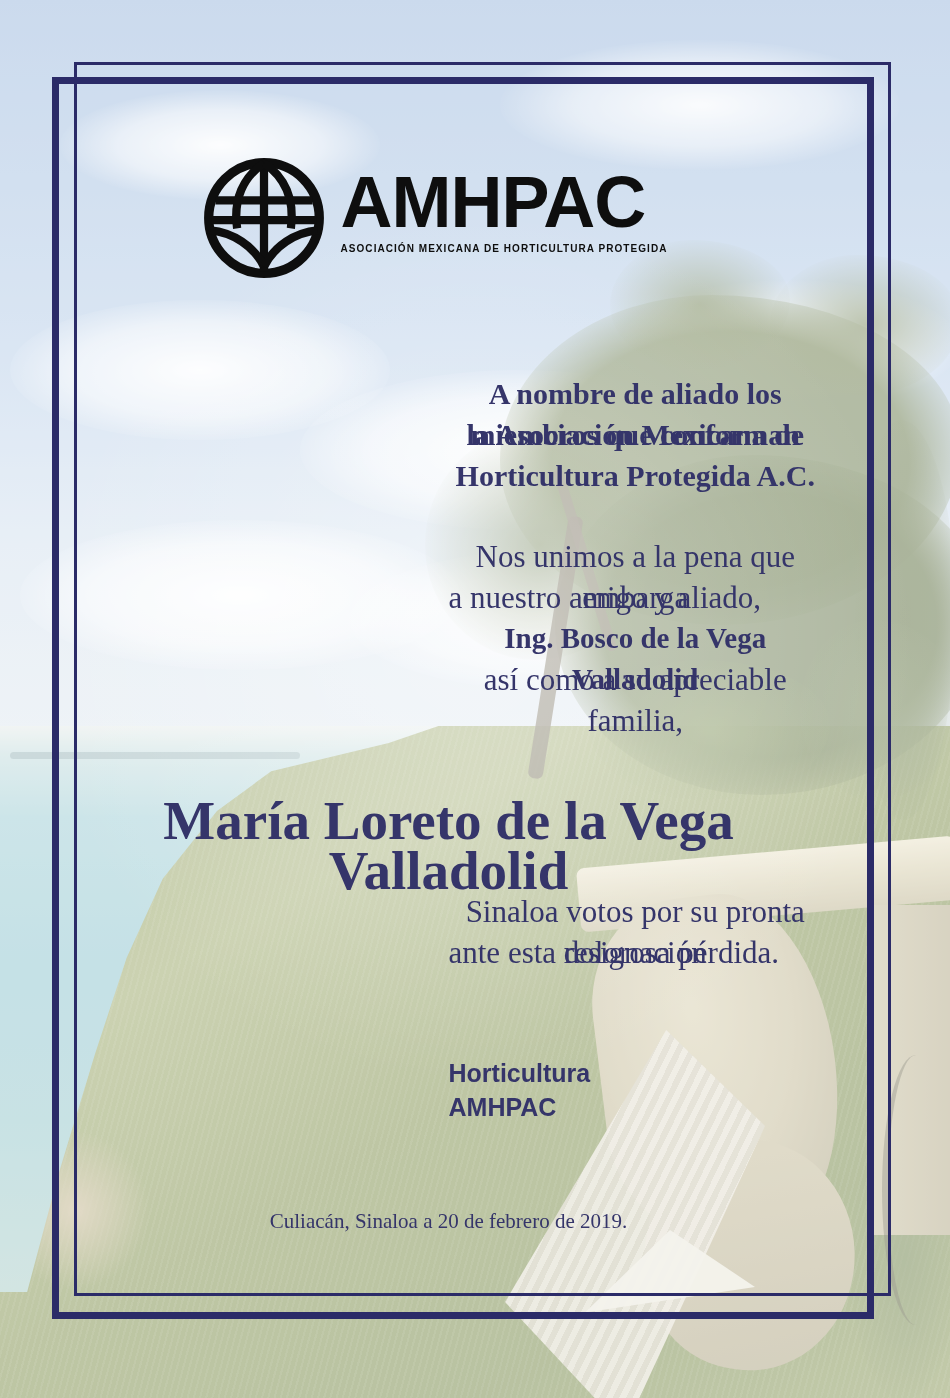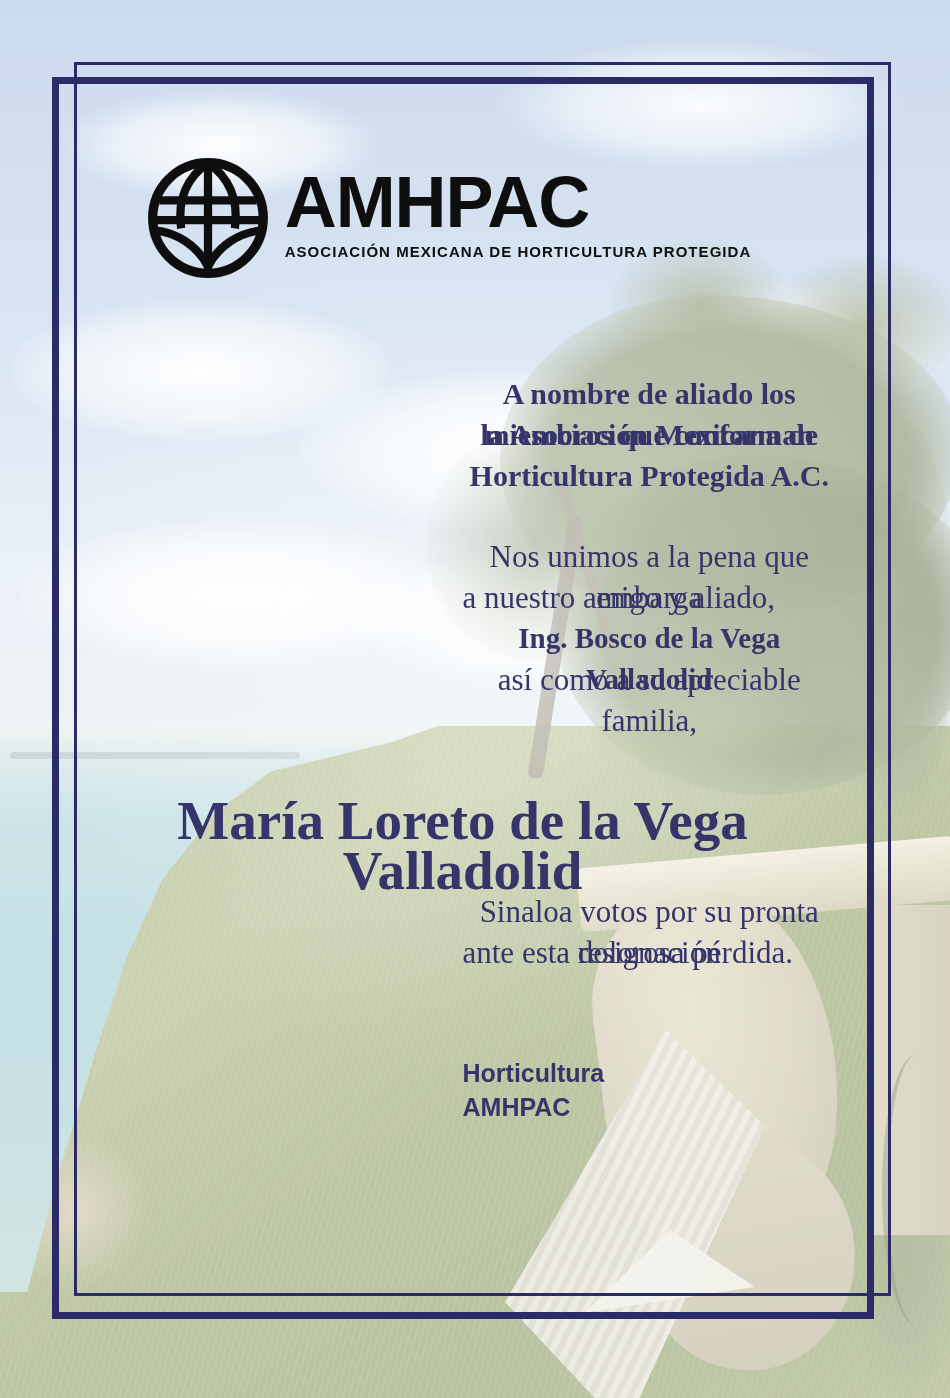--- a/index.html
+++ b/index.html
@@ -71,30 +71,30 @@
   .wash{inset:0;width:950px;height:1398px;
     background:
       radial-gradient(ellipse 62% 42% at 50% 46%, rgba(255,255,255,.30), rgba(255,255,255,0) 75%),
       rgba(255,255,255,.40);}
 
   
   .frame-thin{left:74px;top:62px;width:817px;height:1234px;border:3px solid var(--navy);}
   .frame-thick{left:52px;top:77px;width:822px;height:1242px;border:7px solid var(--navy);}
 
   
-  .content{left:89px;top:0;width:747px;height:1398px;color:var(--text-navy);}
+  .content{left:75px;top:0;width:747px;height:1398px;color:var(--text-navy);}
   .content > div{left:0;width:100%;text-align:center;}
 
   .logo-row{top:156px;display:flex;position:absolute;justify-content:center;align-items:flex-start;gap:15px;margin-left:-14px;}
   .logo-row .globe{position:static;width:124px;height:124px;}
   .logo-text{position:static;display:flex;flex-direction:column;align-items:flex-start;margin-top:14px;}
   .logo-acronym{position:static;font-family:"Liberation Sans",sans-serif;font-weight:900;
     font-size:72px;line-height:64px;letter-spacing:-1px;color:var(--logo-black);}
   .logo-tagline{position:static;font-family:"Liberation Sans",sans-serif;font-weight:700;
-    font-size:15px;letter-spacing:1.05px;color:var(--logo-black);margin-top:9px;white-space:nowrap;}
+    font-size:10px;letter-spacing:1.05px;color:var(--logo-black);margin-top:9px;white-space:nowrap;}
 
   .intro{top:373px;font-size:30px;line-height:41px;font-weight:700;}
   .body-block{top:500px;font-size:31px;line-height:41px;font-weight:400;margin-top:36px;}
   .honoree{font-size:29px;font-weight:700;}
   .deceased{top:796px;font-size:55px;line-height:50px;font-weight:700;}
   .condolence{top:891px;font-size:31px;line-height:41px;font-weight:400;}
   .closing{top:1056px;font-family:"Liberation Sans",sans-serif;font-size:25px;line-height:34px;font-weight:700;}
   .dateline{top:1208px;font-size:21px;line-height:26px;font-weight:400;}
 </style>
 </head>
@@ -186,15 +186,16 @@
         <br>
       <span>ante esta dolorosa pérdida.</span>
     </div>
 
     <div class="closing">
       <span>Horticultura</span>
         <br>
       <span>AMHPAC</span>
     </div>
 
+    <div class="dateline">Culiacán, Sinaloa a 20 de febrero de 2019.</div>
 
   </div>
 </div>
 
 </body></html>

